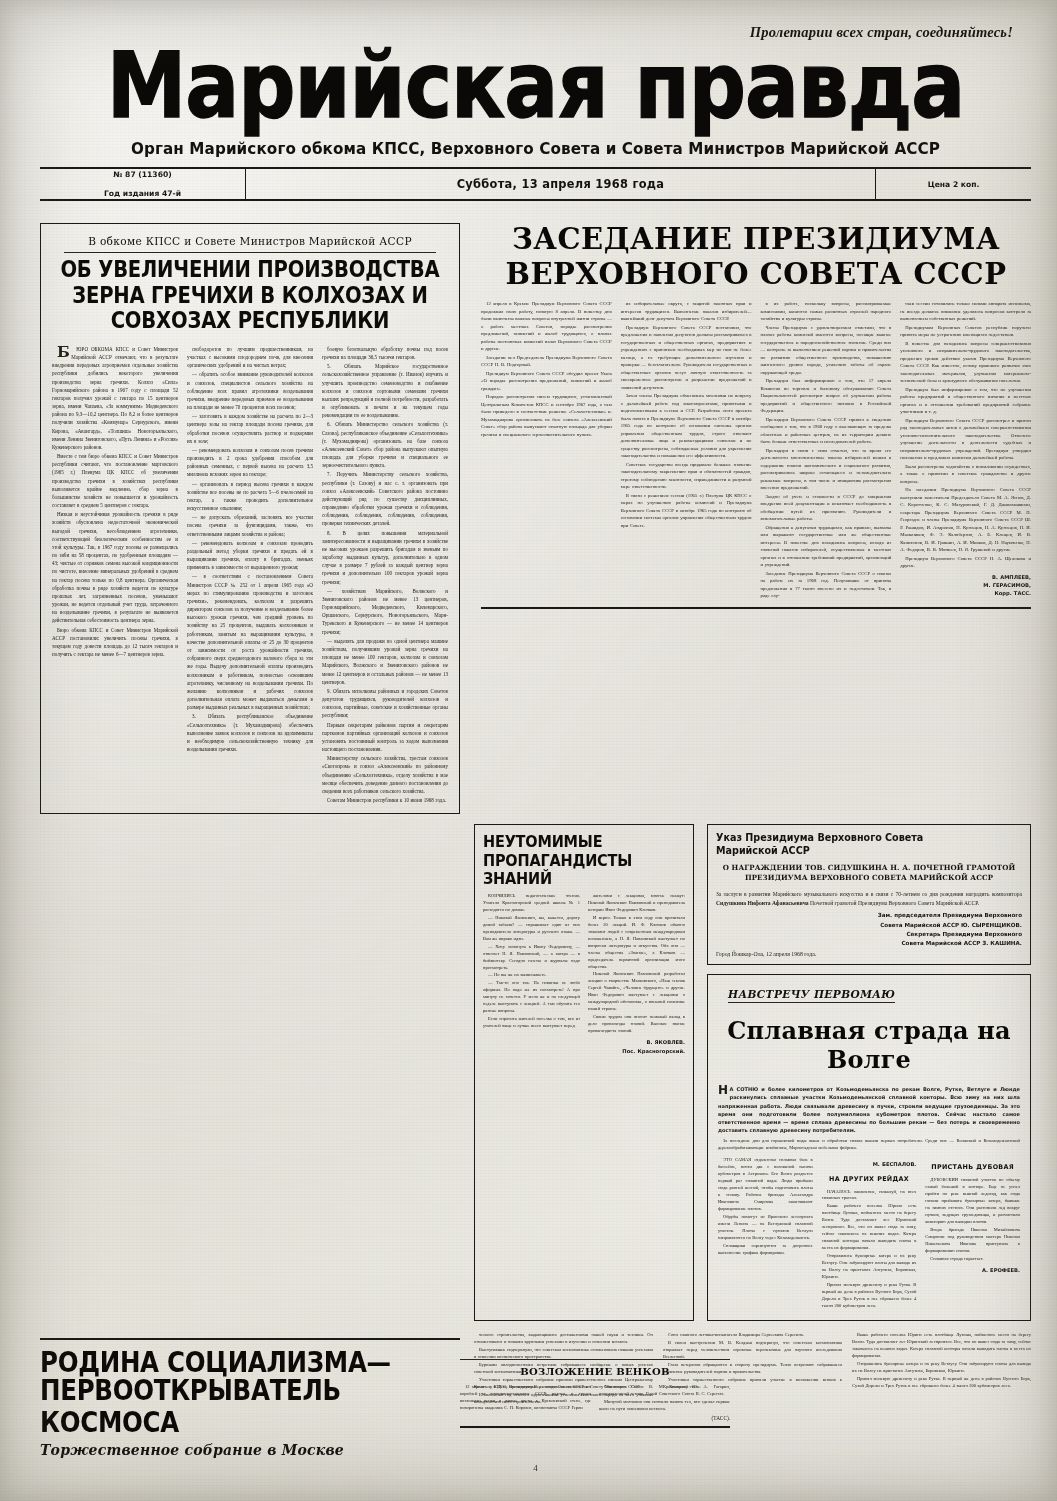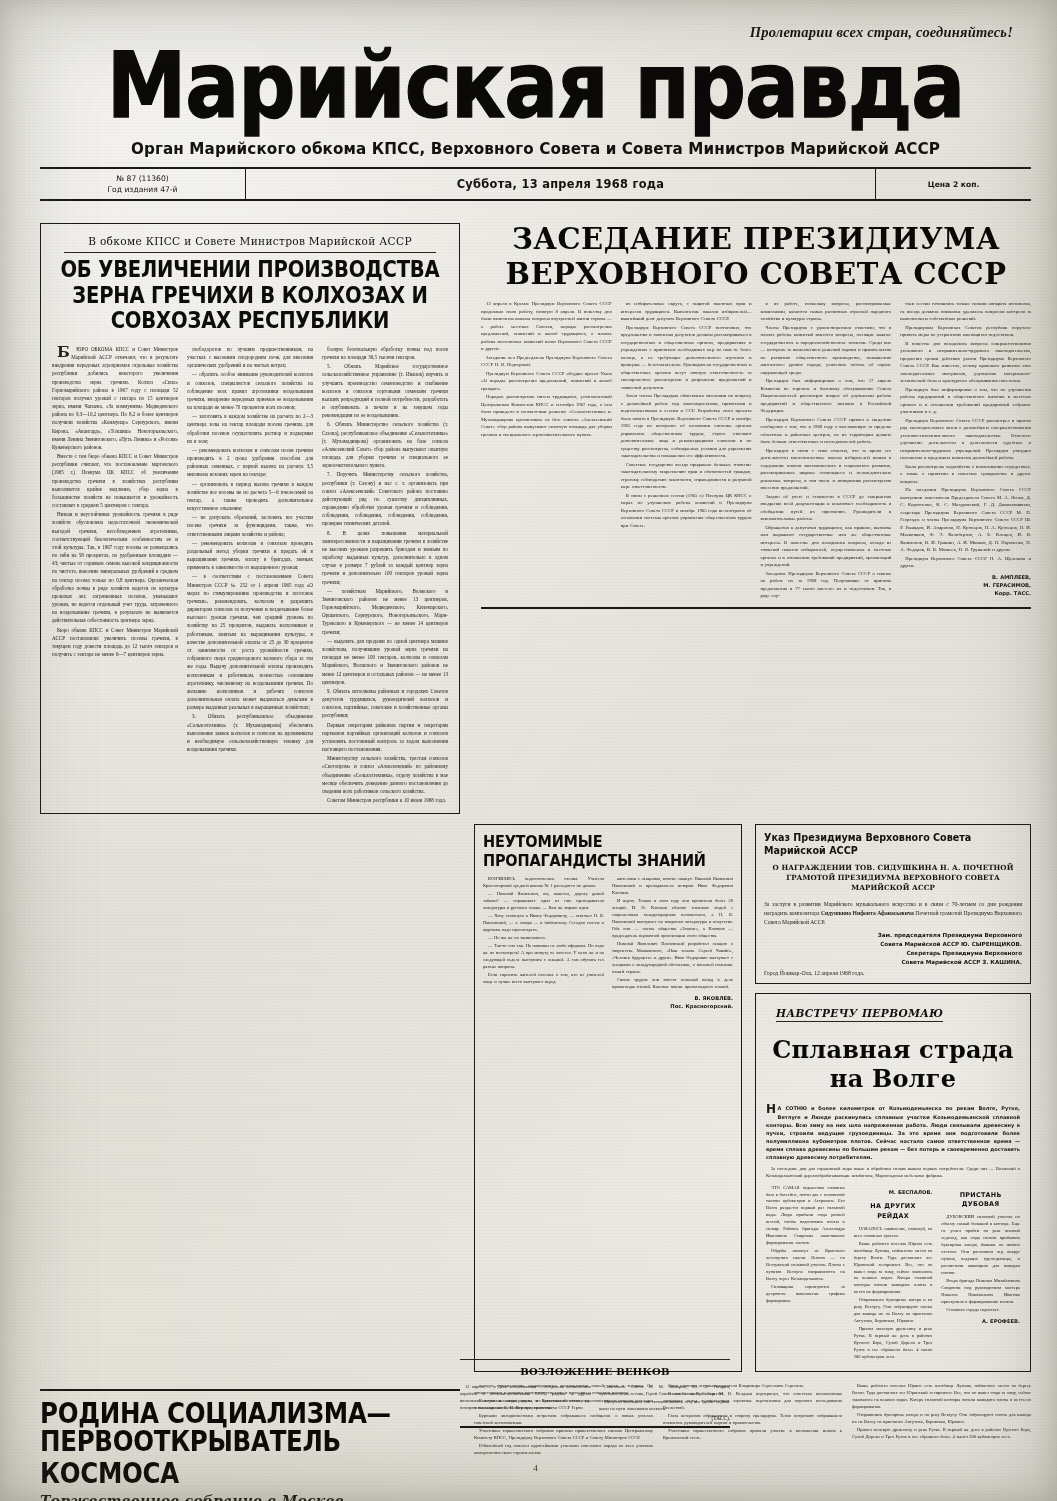--- a/index.html
+++ b/index.html
@@ -31,22 +31,22 @@
     text-align:center;font-family:"DejaVu Sans",sans-serif;font-weight:bold;
     font-size:80px;line-height:.95;letter-spacing:-1px;color:#0b0a08;
     margin-top:2px;-webkit-text-stroke:1.2px #0b0a08;
     transform:scaleY(1.14);transform-origin:center top;
   }
   .subtitle{text-align:center;font-family:"DejaVu Sans",sans-serif;font-weight:bold;
     font-size:15.2px;color:#14120e;margin-top:21px;letter-spacing:.1px;}
   .mastrule{border-top:2.4px solid #1b1915;margin-top:9px;}
   .mastbar{display:flex;border-bottom:2.6px solid #1b1915;height:30px;align-items:stretch;}
   .mb-l{width:205px;border-right:1.4px solid #1b1915;display:flex;flex-direction:column;
-     align-items:center;justify-content:center;font-family:"DejaVu Sans",sans-serif;
-     font-weight:normal;font-size:7.6px;color:#1a1713;line-height:1.5;}
+     align-items:center;justify-content:space-between;font-family:"DejaVu Sans",sans-serif;
+     font-weight:bold;font-size:7.6px;color:#1a1713;line-height:1.5;}
   .mb-c{flex:1;display:flex;align-items:center;justify-content:center;
      font-family:"DejaVu Sans",sans-serif;font-weight:bold;font-size:11.4px;color:#14120e;letter-spacing:.3px;}
   .mb-r{width:155px;border-left:1.4px solid #1b1915;display:flex;align-items:center;justify-content:center;
      font-family:"DejaVu Sans",sans-serif;font-weight:bold;font-size:7.6px;color:#1a1713;}
 
   
   .body-col{
     font-family:"Liberation Serif",serif;font-size:5.05px;line-height:1.62;
     color:#262218;text-align:justify;hyphens:auto;word-spacing:.4px;
   }
@@ -224,21 +224,21 @@
       <div class="rule-thick"></div>
     </div>
   </div>
 
   <div class="midband">
 
     <div class="mid-left"></div>
 
     <div class="mid-right">
 
-      <div class="boxed" style="width:268px;margin-right:13px;">
+      <div class="boxed" style="width:220px;margin-right:13px;">
         <div class="hl-box">НЕУТОМИМЫЕ ПРОПАГАНДИСТЫ ЗНАНИЙ</div>
         <div class="cols3" style="gap:8px;">
           <div class="body-col tiny">
             <p>КОНЧИЛИСЬ педагогические чтения. Учителя Красногорской средней школы № 1 расходятся по домам.</p>
             <p>— Николай Яковлевич, вы, кажется, дорогу домой забыли? — спрашивает один из них преподавателя литературы и русского языка. — Вам же вправо идти.</p>
             <p>— Хочу заглянуть к Ивану Федоровичу, — отвечает Н. Я. Павловский, — а завтра — в библиотеку. Сегодня газеты и журналы надо просмотреть.</p>
             <p>— Но вы же их выписываете.</p>
             <p>— Так-то оно так. На новинки не любо оформил. Но надо же их посмотреть! А про минуту не хочется. У меня же и на следующей неделе выступить с лекцией. А там обучить тех разные вопросы.</p>
             <p>Если спросить жителей поселка о том, кто из учителей чаще и лучше всего выступает перед</p>
           </div>

